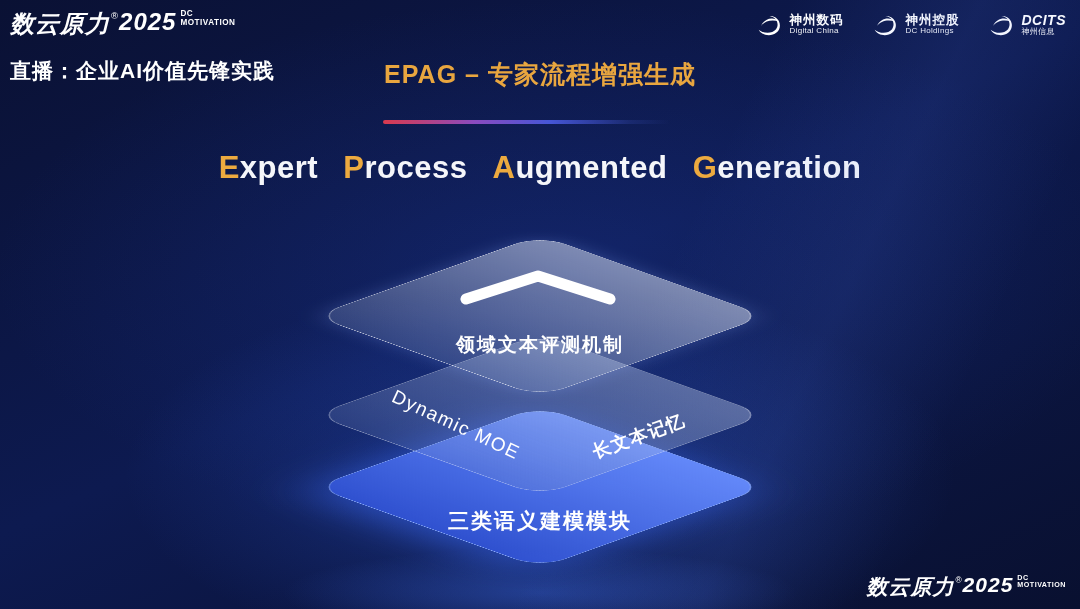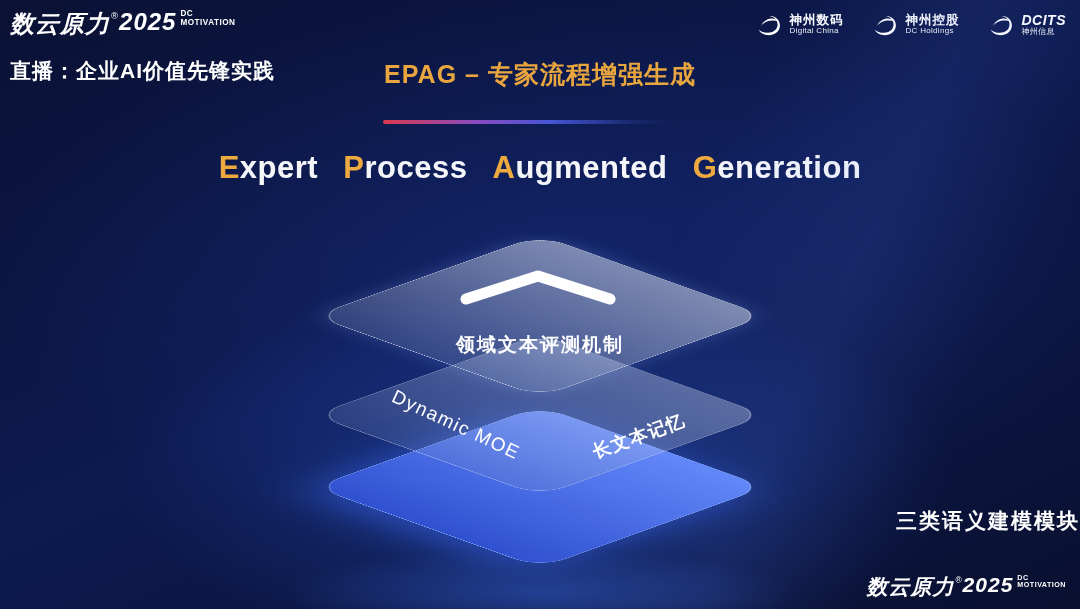--- a/index.html
+++ b/index.html
@@ -69,21 +69,21 @@
     background:radial-gradient(ellipse at center, rgba(70,120,255,0.35), transparent 70%); }
 
   .labels { position:absolute; inset:0; z-index:10; pointer-events:none; }
   .chevron { position:absolute; left:456px; top:266px; }
   .label-top { position:absolute; left:0; right:0; top:332px; text-align:center;
                font-size:19px; font-weight:bold; letter-spacing:2px; }
   .label-mid-left { position:absolute; left:380px; top:414px; width:152px; text-align:center;
                     font-size:19px; letter-spacing:1.5px; transform:rotate(25deg); }
   .label-mid-right { position:absolute; left:578px; top:424px; width:122px; text-align:center;
                      font-size:18px; font-weight:bold; letter-spacing:1.5px; transform:rotate(-20deg); }
-  .label-bottom { position:absolute; left:0; right:0; top:507px; text-align:right;
+  .label-bottom { position:absolute; left:0; right:0; top:507px; text-align:center;
                   font-size:21px; font-weight:bold; letter-spacing:2px; }
 </style>
 </head>
 <body>
 
 <div class="brand top-brand">
   <span class="brand-name">数云原力</span>
     <sup class="brand-reg">®</sup>
     <span class="brand-year">2025</span>
   <span class="brand-sub">

